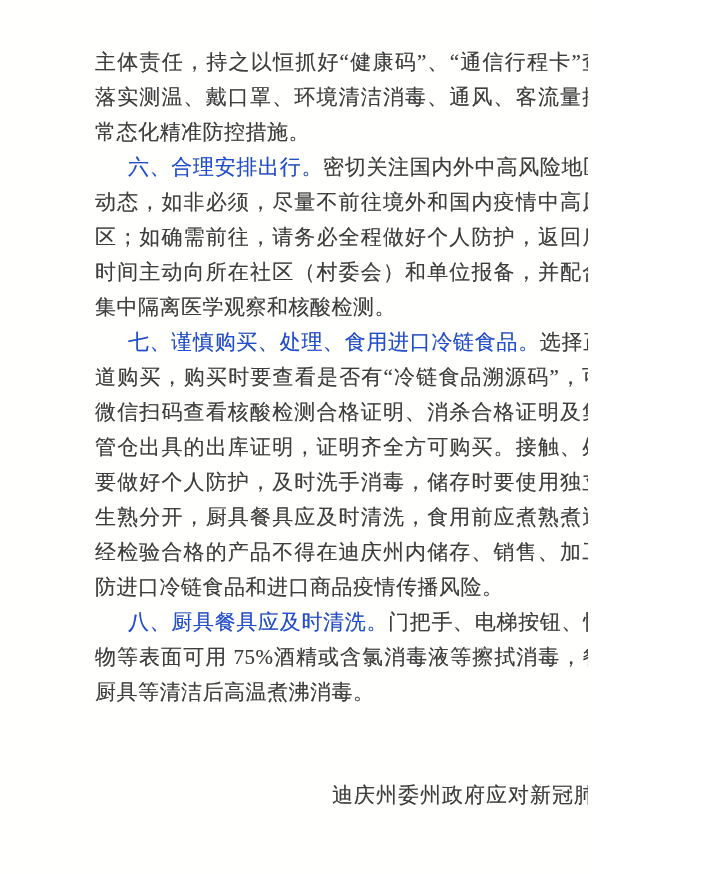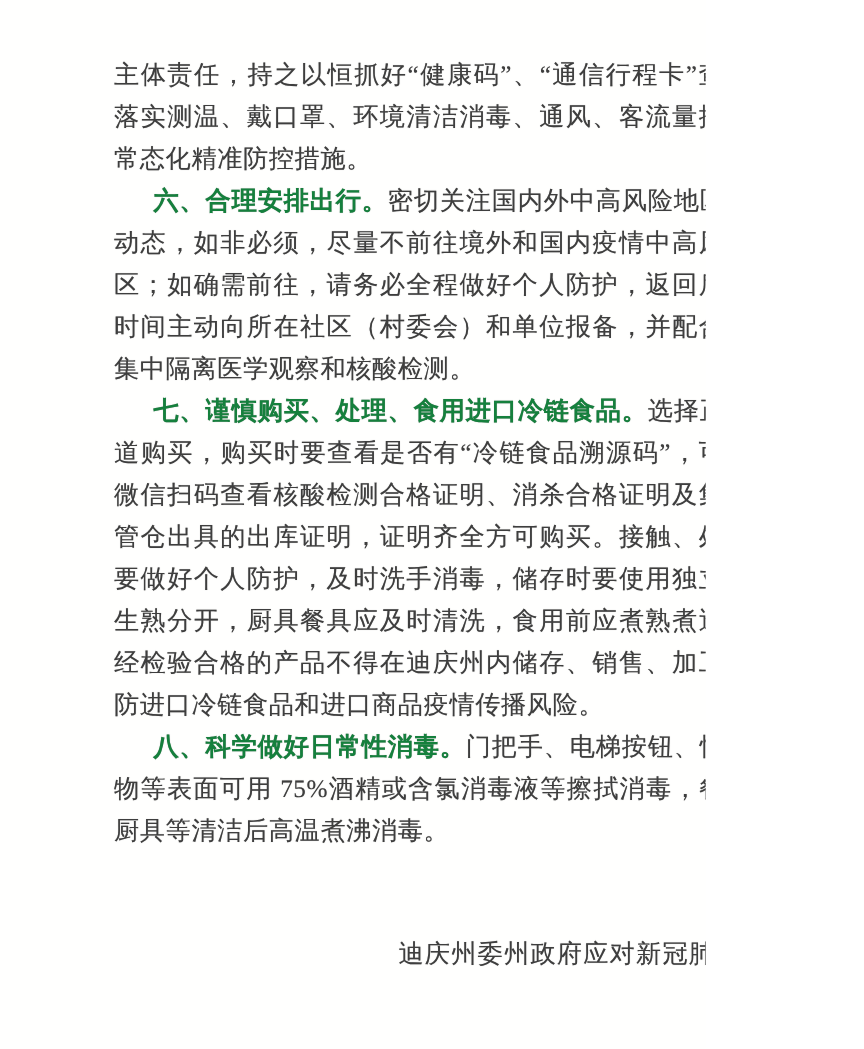--- a/index.html
+++ b/index.html
@@ -28,22 +28,22 @@
     letter-spacing: 0.5px;
     text-shadow: 0 0 0.6px rgba(70,70,70,0.55);
   }
   .para {
     margin: 0;
   }
   .para.indent {
     text-indent: 33px;
   }
   .lead {
-    font-weight: 700;
-    color: #15803d;
+    font-weight: 400;
+    color: #1d4ed8;
   }
   .signature {
     position: absolute;
     left: 312px;
     top: 779px;
     width: 326px;
     font-size: 21px;
     line-height: 32px;
     text-align: center;
     letter-spacing: 1px;
@@ -58,20 +58,20 @@
 
 <div class="page">
 
   <div class="body-text">
     <p class="para"><span class="lead"></span><span>主体责任，持之以恒抓好“健康码”、“通信行程卡”查验，落实测温、戴口罩、环境清洁消毒、通风、客流量控制等常态化精准防控措施。</span></p>
 
     <p class="para indent"><span class="lead">六、合理安排出行。</span><span>密切关注国内外中高风险地区信息动态，如非必须，尽量不前往境外和国内疫情中高风险地区；如确需前往，请务必全程做好个人防护，返回后第一时间主动向所在社区（村委会）和单位报备，并配合开展集中隔离医学观察和核酸检测。</span></p>
 
     <p class="para indent"><span class="lead">七、谨慎购买、处理、食用进口冷链食品。</span><span>选择正规渠道购买，购买时要查看是否有“冷链食品溯源码”，可通过微信扫码查看核酸检测合格证明、消杀合格证明及集中监管仓出具的出库证明，证明齐全方可购买。接触、处理时要做好个人防护，及时洗手消毒，储存时要使用独立容器生熟分开，厨具餐具应及时清洗，食用前应煮熟煮透。未经检验合格的产品不得在迪庆州内储存、销售、加工，严防进口冷链食品和进口商品疫情传播风险。</span></p>
 
-    <p class="para indent"><span class="lead">八、科学做好日常性消毒。</span><span>门把手、电梯按钮、快递货物等表面可用 75%酒精或含氯消毒液等擦拭消毒，餐具、厨具等清洁后高温煮沸消毒。</span></p>
+    <p class="para indent"><span class="lead">八、厨具餐具应及时清洗。</span><span>门把手、电梯按钮、快递货物等表面可用 75%酒精或含氯消毒液等擦拭消毒，餐具、厨具等清洁后高温煮沸消毒。</span></p>
   </div>
 
   <div class="signature">
     <div>迪庆州委州政府应对新冠肺炎</div>
   </div>
 
 </div>
 
 </body></html>

